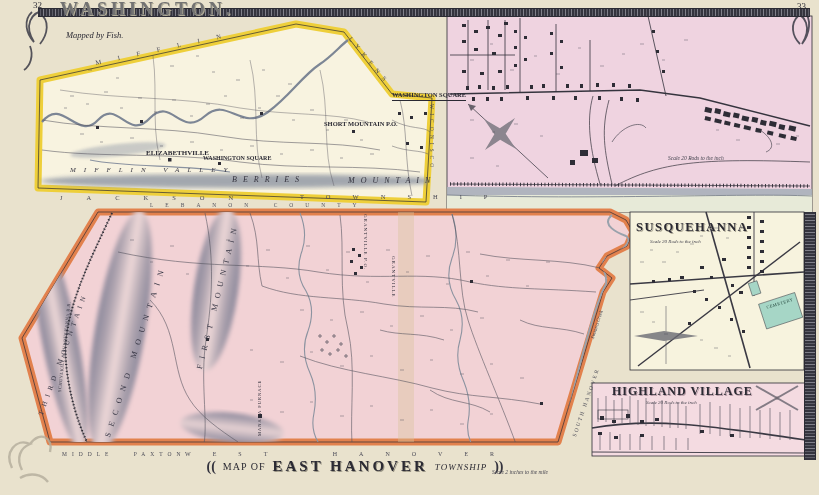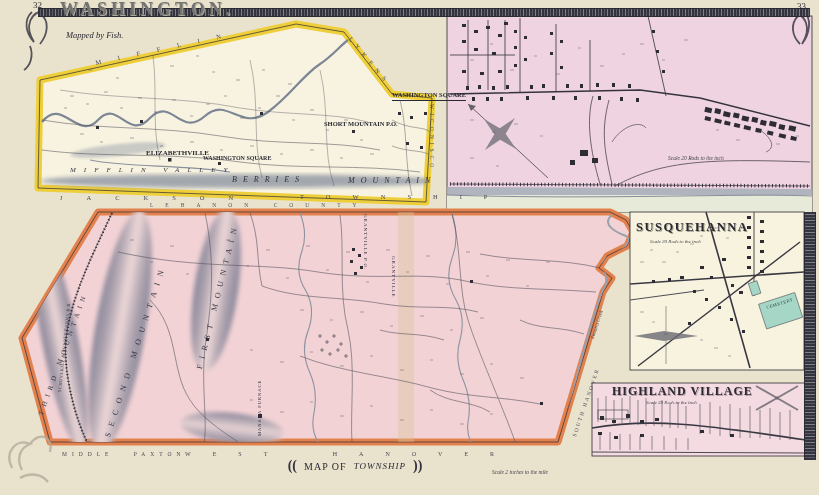--- a/index.html
+++ b/index.html
@@ -353,18 +353,19 @@
 <span class="lbl" style="left:396px;top:256px;font-size:5px;letter-spacing:1px;color:#2e2d39;transform:rotate(90deg);">GRANTVILLE</span>
 <span class="lbl" style="left:258px;top:436px;font-size:4.5px;letter-spacing:1px;color:#2e2d39;transform:rotate(-90deg);">MANADA FURNACE</span>
 <span class="lbl" style="left:572px;top:436px;font-size:5.5px;letter-spacing:2px;color:#4a4a56;transform:rotate(-71deg);">SOUTH HANOVER</span>
 <span class="lbl" style="left:590px;top:338px;font-size:5px;font-style:italic;color:#3e3e4c;transform:rotate(-72deg);">Swatara Creek</span>
 <span class="lbl" style="left:62px;top:452px;font-size:5.5px;letter-spacing:5px;word-spacing:14px;color:#4a4a56;">MIDDLE PAXTON</span>
 <span class="lbl" style="left:185px;top:451px;font-size:6px;letter-spacing:22px;word-spacing:20px;color:#4a4a56;">WEST HANOVER</span>
 
 <div class="cartouche" style="left:160px;top:458px;width:390px;justify-content:center;">
   <span style="font-size:14px;font-weight:bold;color:#34333e;">((</span>
   <span style="font-size:10px;letter-spacing:1px;color:#2b2a33;">MAP OF</span>
+  <span style="font-size:15px;font-weight:bold;letter-spacing:3px;color:#2b2a33;text-shadow:1px 1px 0 #9a9585;">EAST HANOVER</span>
   <span style="font-size:9px;font-style:italic;letter-spacing:1px;color:#2b2a33;">TOWNSHIP</span>
   <span style="font-size:14px;font-weight:bold;color:#34333e;">))</span>
 </div>
 <span class="lbl" style="left:492px;top:470px;font-size:5.5px;font-style:italic;color:#44434e;">Scale 2 inches to the mile</span>
 
 </div>
 
 </body></html>

